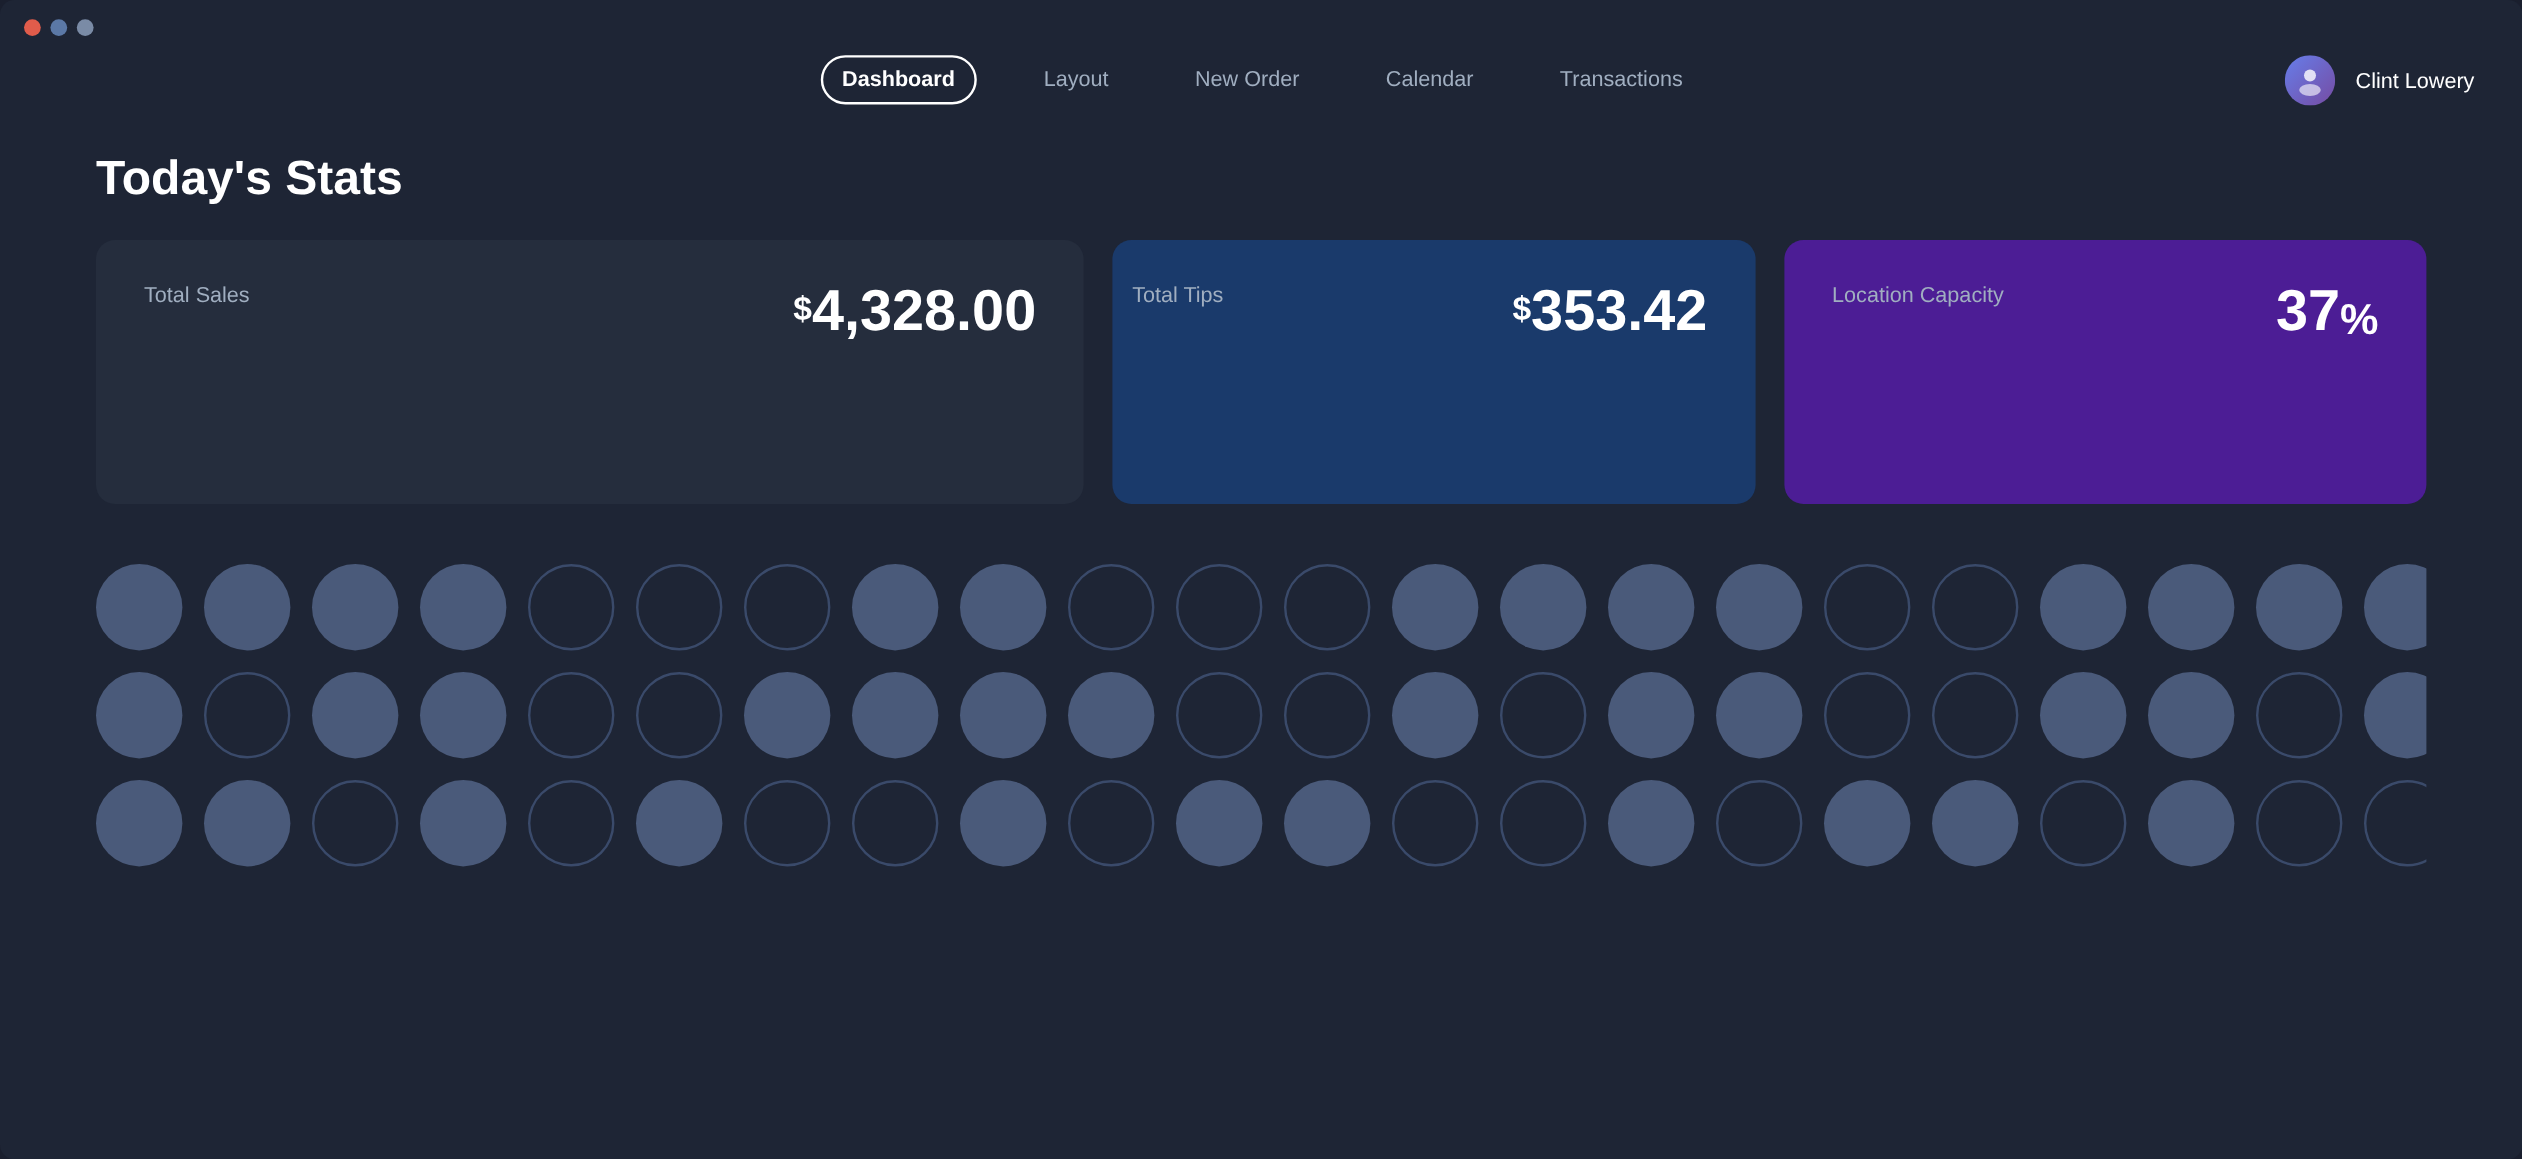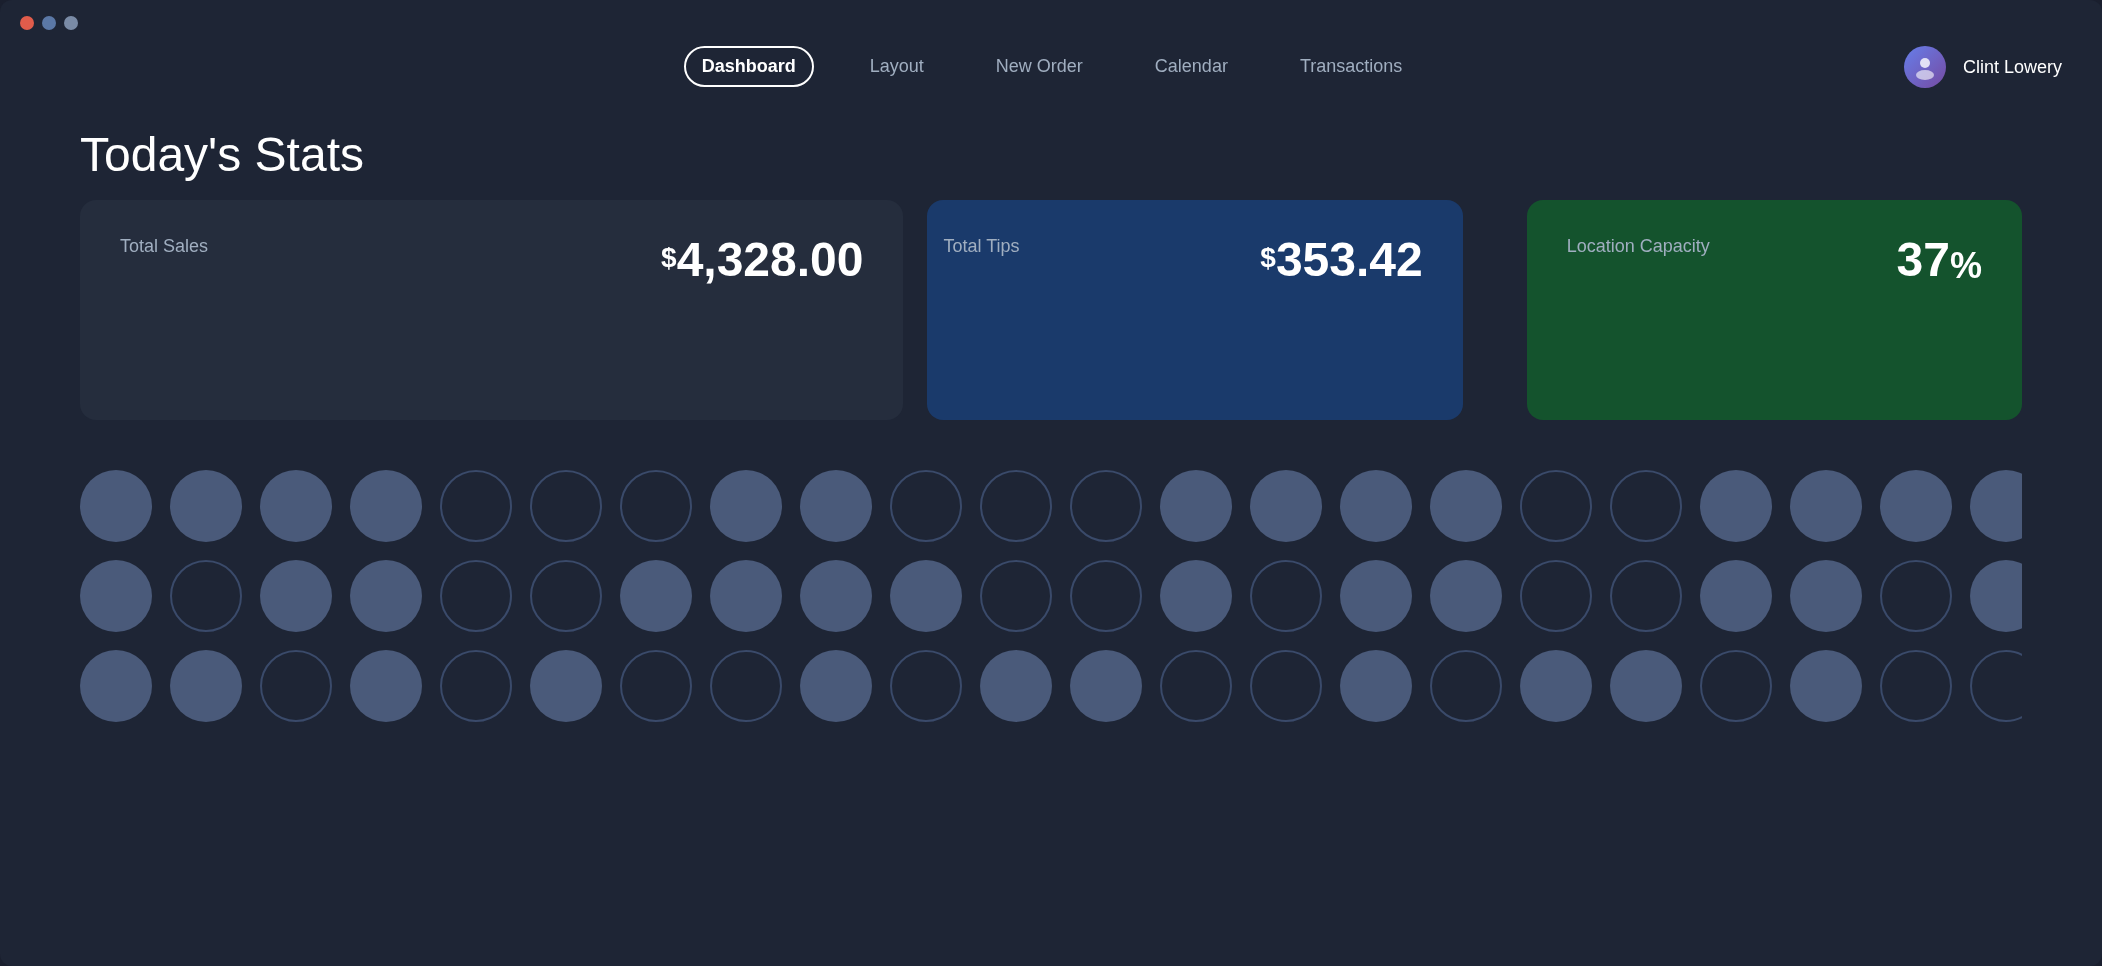--- a/index.html
+++ b/index.html
@@ -111,23 +111,23 @@
       font-size: 18px;
       font-weight: 500;
     }
 
     .main-content {
       padding: 20px 80px 40px;
     }
 
     .page-title {
       color: #ffffff;
-      font-size: 48px;
-      font-weight: 400;
-      margin-bottom: 18px;
+      font-size: 40px;
+      font-weight: 700;
+      margin-bottom: 28px;
     }
 
     .stats-grid {
       display: grid;
       grid-template-columns: 1fr 0.65fr 0.65fr;
       gap: 24px;
       margin-bottom: 50px;
     }
 
     .stat-card {
@@ -142,22 +142,21 @@
     .stat-card.total-sales {
       background: #252d3d;
     }
 
     .stat-card.total-tips {
       background: #1a3a6b;
       padding-left: 16px;
     }
 
     .stat-card.location-capacity {
-      background: #14532d;
-      margin-left: 40px;
+      background: #4c1d95;
     }
 
     .stat-label {
       color: #a0aec0;
       font-size: 18px;
       font-weight: 400;
       margin-bottom: 20px;
     }
 
     .stat-value {

